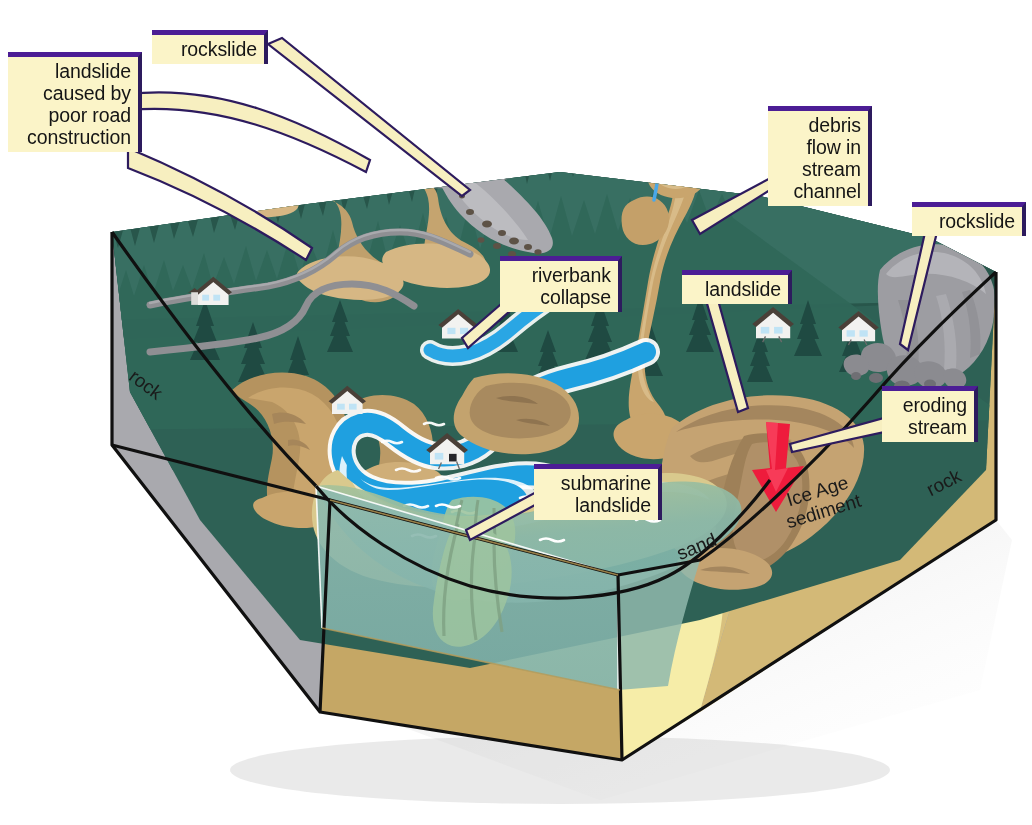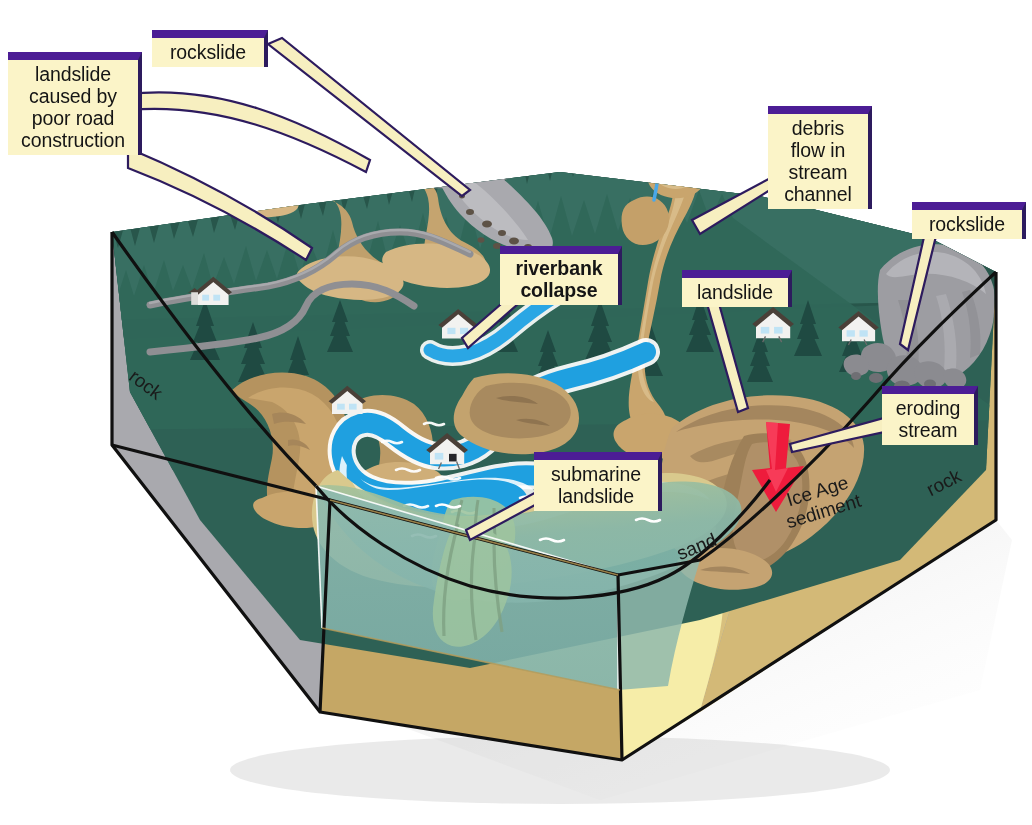--- a/index.html
+++ b/index.html
@@ -1,22 +1,22 @@
 <!DOCTYPE html>
 <html><head>
 <meta charset="utf-8">
 <style>
   html,body{margin:0;padding:0;background:#ffffff;}
   body{width:1032px;height:825px;overflow:hidden;
        font-family:"Liberation Sans","DejaVu Sans",sans-serif;}
   #stage{position:relative;width:1032px;height:825px;background:#ffffff;}
   #art{position:absolute;left:0;top:0;}
   .lbl{position:absolute;background:#fbf4c8;color:#151515;
-       border-top:8px solid #4c1d95;border-right:4px solid #2d1b5e;
-       font-size:19.5px;line-height:1.13;text-align:center;
+       border-top:5px solid #4c1d95;border-right:4px solid #2d1b5e;
+       font-size:19.5px;line-height:1.13;text-align:right;
        padding:3px 7px 4px 7px;white-space:pre-line;letter-spacing:-0.1px;}
   .terrain-txt{position:absolute;color:#1a1a1a;font-size:19px;
        white-space:pre-line;line-height:1.12;text-align:center;}
 </style>
 </head>
 <body>
 
 <div id="stage">
 
 <svg id="art" width="1032" height="825" viewBox="0 0 1032 825" xmlns="http://www.w3.org/2000/svg">
@@ -515,29 +515,29 @@
 poor road
 construction</div>
 
 <div class="lbl" style="left:768px; top:106px; width:86px;">debris
 flow in
 stream
 channel</div>
 
 <div class="lbl" style="left:912px; top:202px; width:96px;">rockslide</div>
 
-<div class="lbl" style="left:500px; top:246px; width:104px;font-weight:bold;">riverbank
+<div class="lbl" style="left:500px; top:256px; width:104px;">riverbank
 collapse</div>
 
 <div class="lbl" style="left:682px; top:270px; width:92px;">landslide</div>
 
 <div class="lbl" style="left:882px; top:386px; width:78px;">eroding
 stream</div>
 
-<div class="lbl" style="left:534px; top:452px; width:110px;">submarine
+<div class="lbl" style="left:534px; top:464px; width:110px;">submarine
 landslide</div>
 
 <div class="terrain-txt" style="left:128px; top:374px; transform:rotate(37deg);">rock</div>
 
 <div class="terrain-txt" style="left:926px; top:472px; transform:rotate(-27deg);">rock</div>
 
 <div class="terrain-txt" style="left:782px; top:480px; transform:rotate(-17deg);">Ice Age
 sediment</div>
 
 <div class="terrain-txt" style="left:676px; top:536px; transform:rotate(-22deg);">sand</div>

